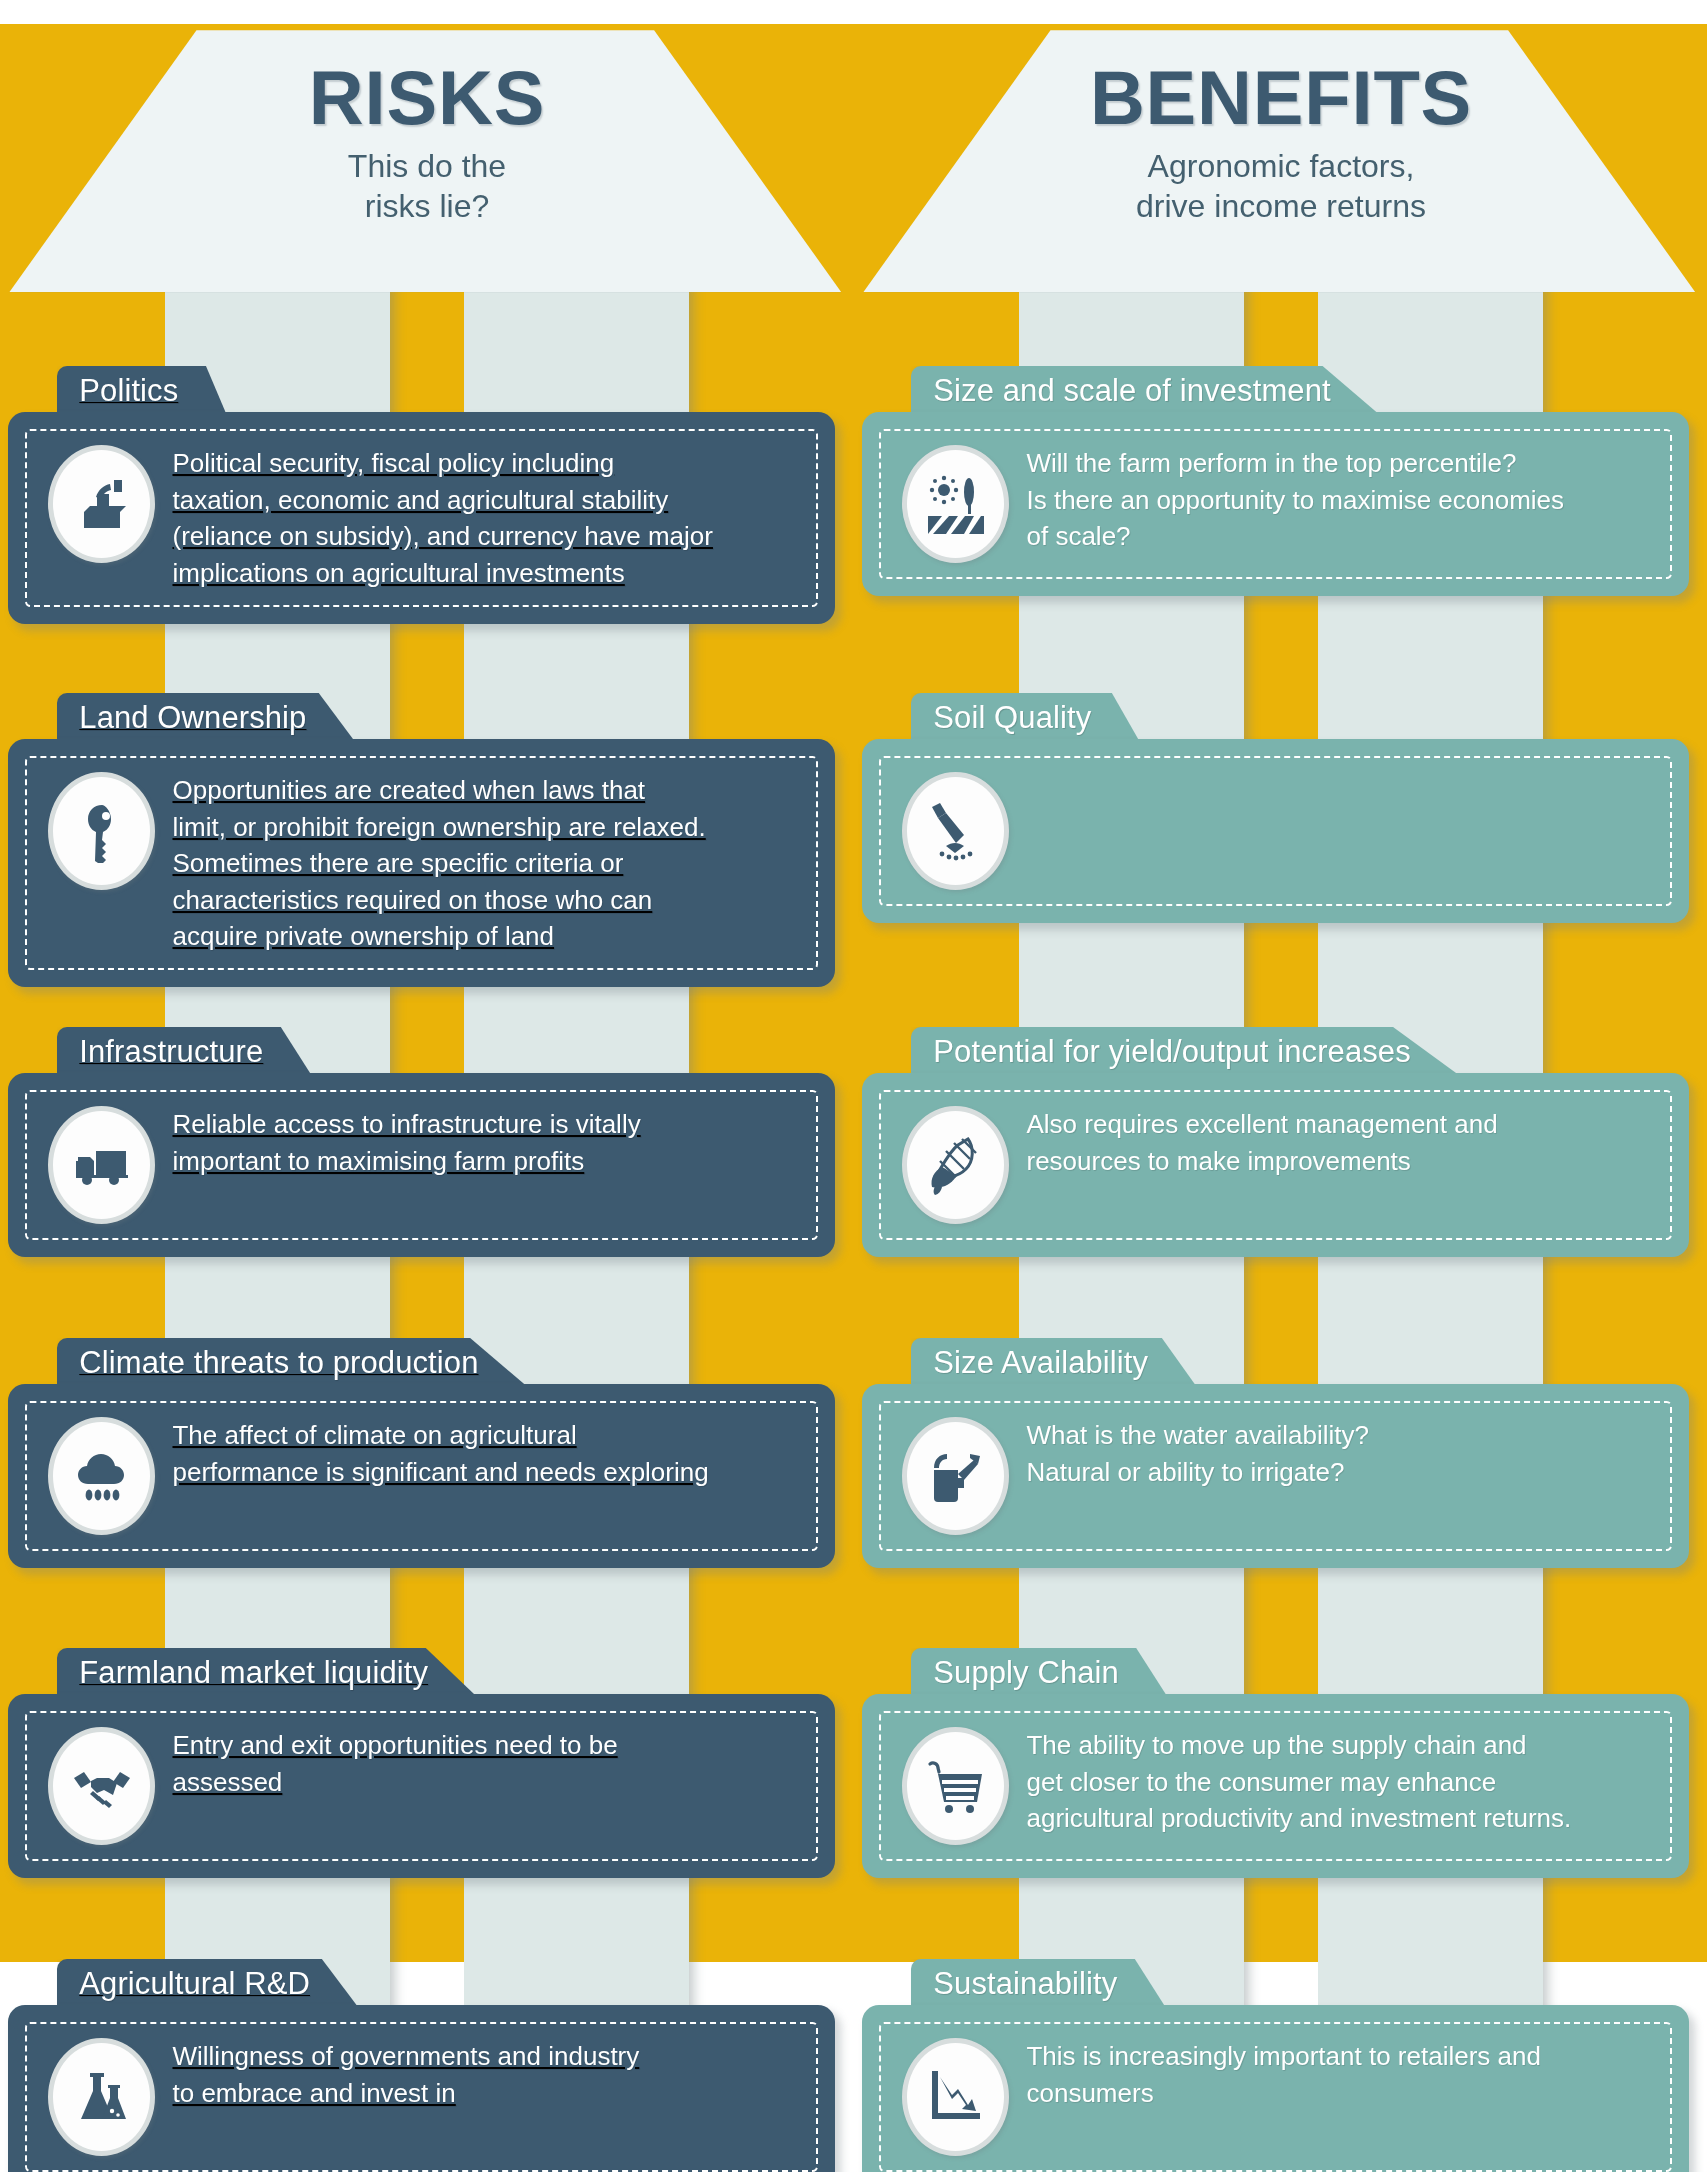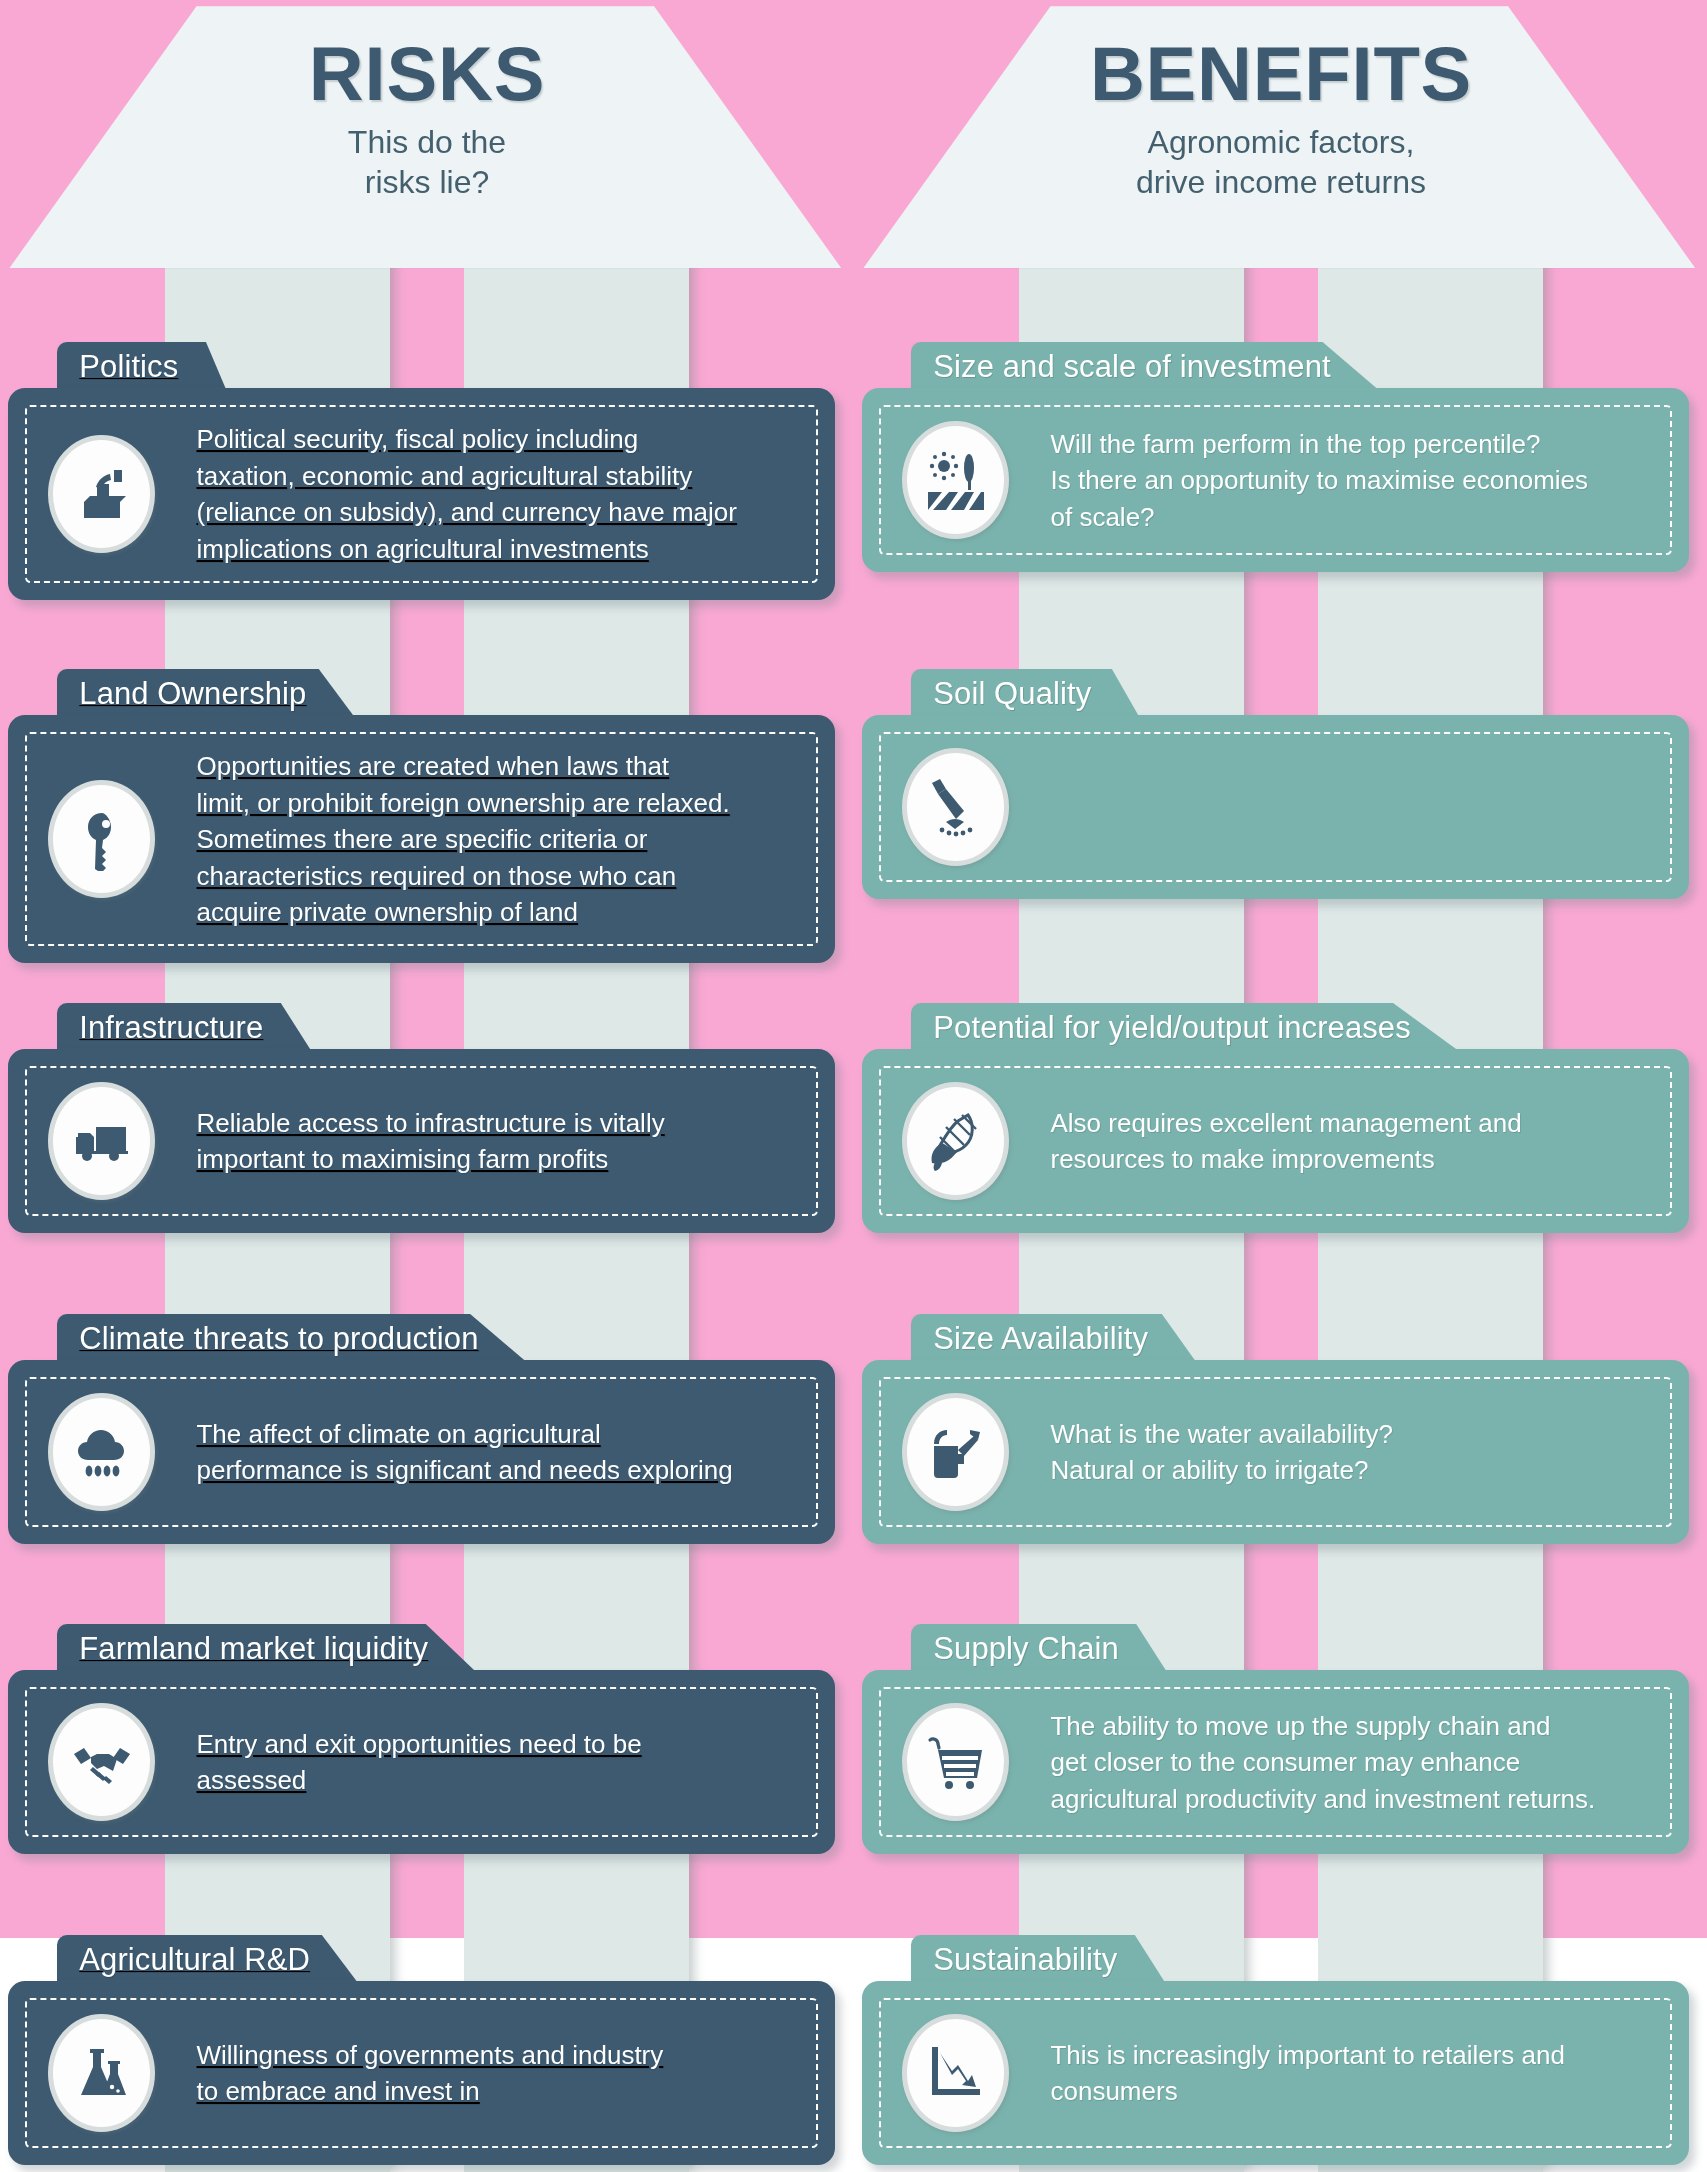--- a/index.html
+++ b/index.html
@@ -10,21 +10,22 @@
     height: 2172px;
     background: #ffffff;
     font-family: "Liberation Sans", "DejaVu Sans", sans-serif;
     overflow: hidden;
   }
 
   #board {
     position: relative;
     width: 1707px;
     height: 1938px;
-    background: #f9a8d4;
+    background: #eab308;
+    margin-top: 24px;
   }
 
   
   .arrow-col {
     position: absolute;
     top: 0;
     width: 854px;
     height: 2172px;
   }
   .arrow-col.left  { left: 0; }
@@ -88,23 +89,22 @@
     border-radius: 17px;
     padding: 17px;
     box-shadow: 5.4px 6.2px 8.5px rgba(118,130,136,0.33);
   }
   .card-inner {
     position: relative;
     border: 2.3px dashed #ffffff;
     border-radius: 5.4px;
     min-height: 0.8px;
     display: flex;
-    align-items: center;
+    align-items: flex-start;
     padding: 14px 17px;
-    gap: 24px;
   }
 
   
   .icon-badge {
     flex: 0 0 auto;
     width: 107px;
     height: 118px;
     margin-left: 4.7px;
     margin-right: 17px;
     border-radius: 50%;

